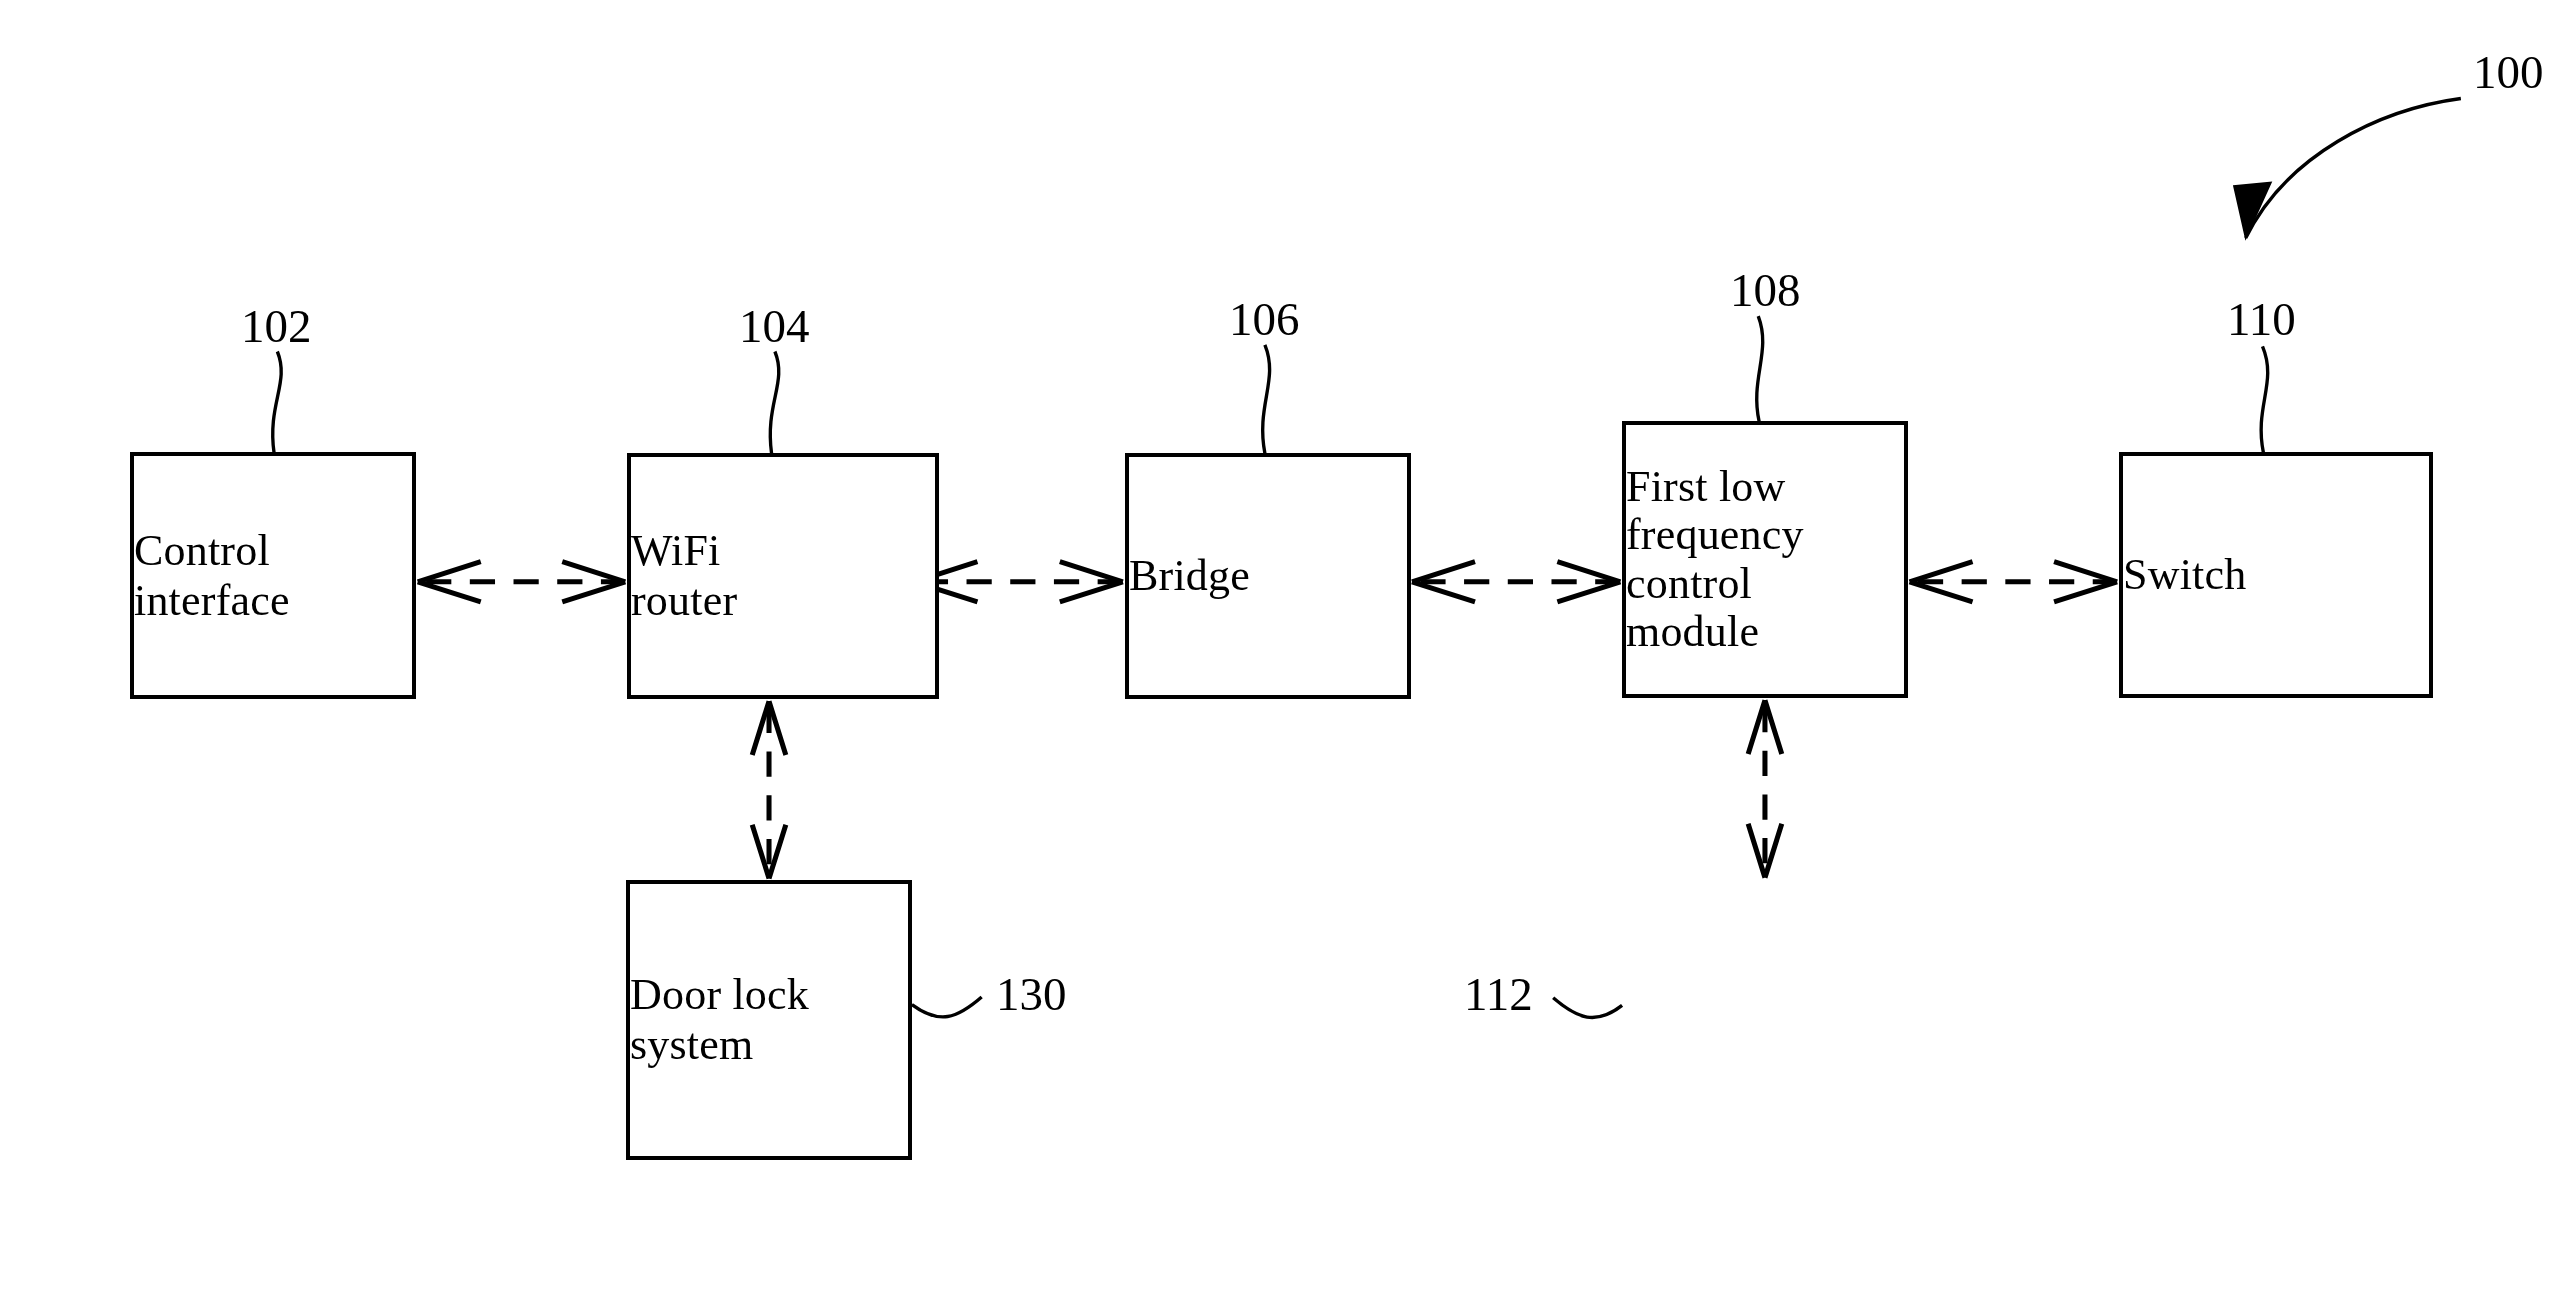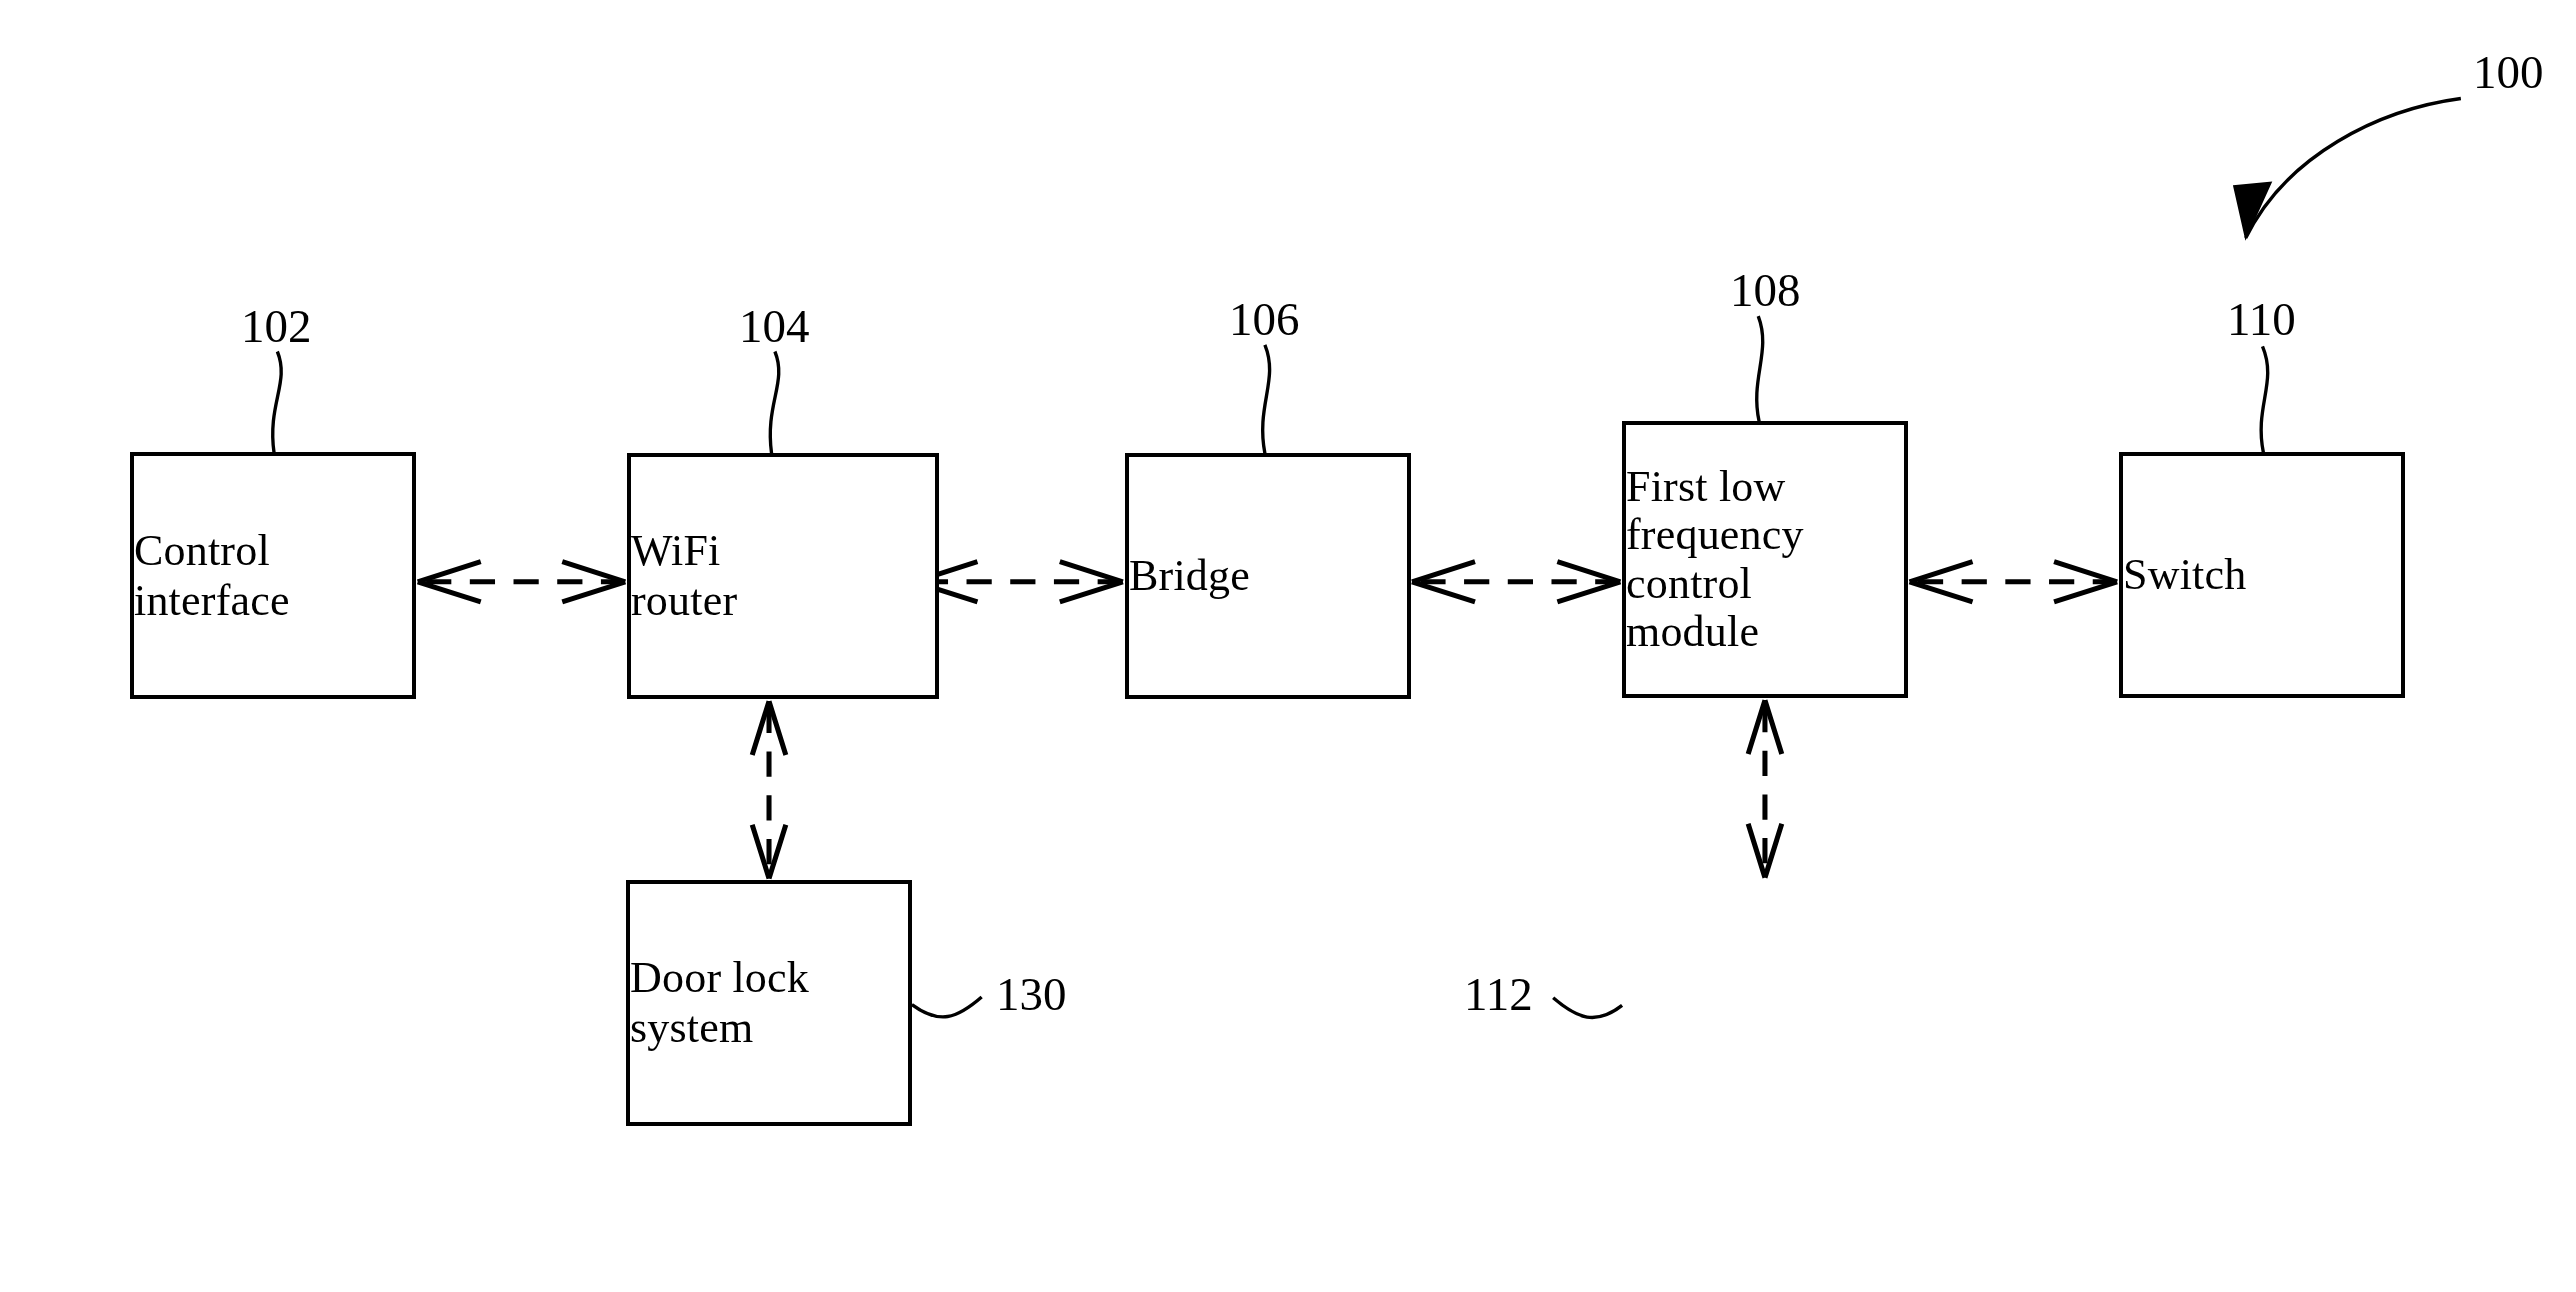--- a/index.html
+++ b/index.html
@@ -133,25 +133,25 @@
     <span class="node-label">Bridge</span>
   </div>
 
   <div class="node tall" style="left:1622px; top:421px; width:286px; height:277px;">
     <span class="node-label">First low
 frequency
 control
 module</span>
   </div>
 
-  <div class="node" style="left:2119px; top:452px; width:286px; height:246px;">
+  <div class="node" style="left:2119px; top:452px; width:314px; height:246px;">
     <span class="node-label">Switch</span>
   </div>
 
-  <div class="node" style="left:626px; top:880px; width:286px; height:246px;">
+  <div class="node" style="left:626px; top:880px; width:286px; height:280px;">
     <span class="node-label">Door lock
 system</span>
   </div>
 
 
   <div class="ref" style="left:2473px; top:49px;">100</div>
 
   <div class="ref" style="left:241px; top:303px;">102</div>
 
   <div class="ref" style="left:739px; top:303px;">104</div>

